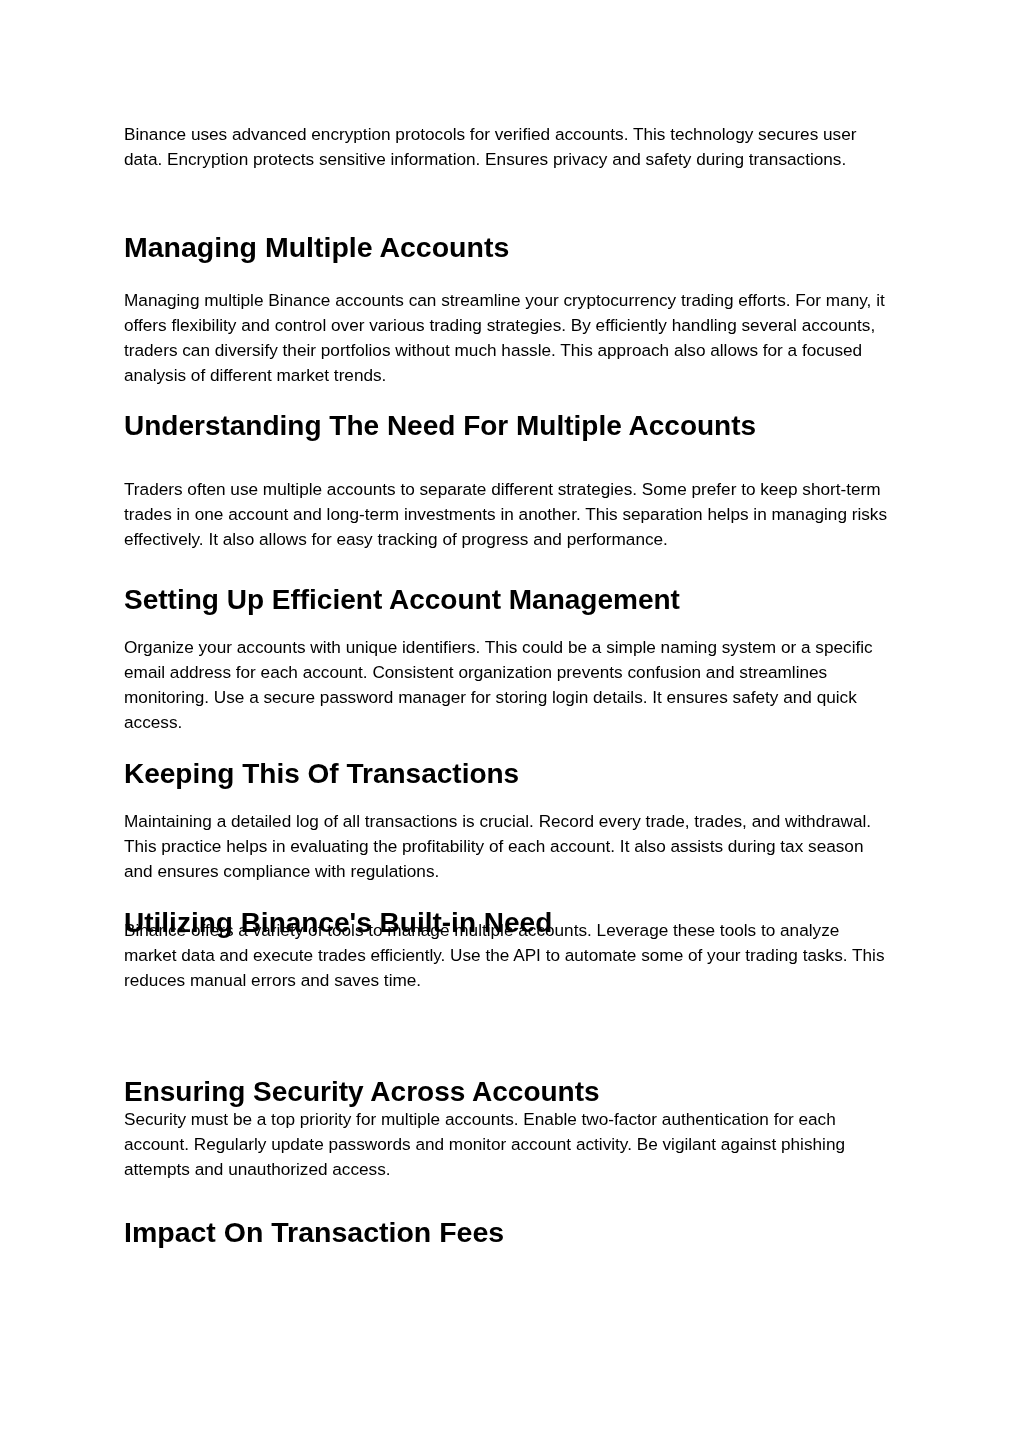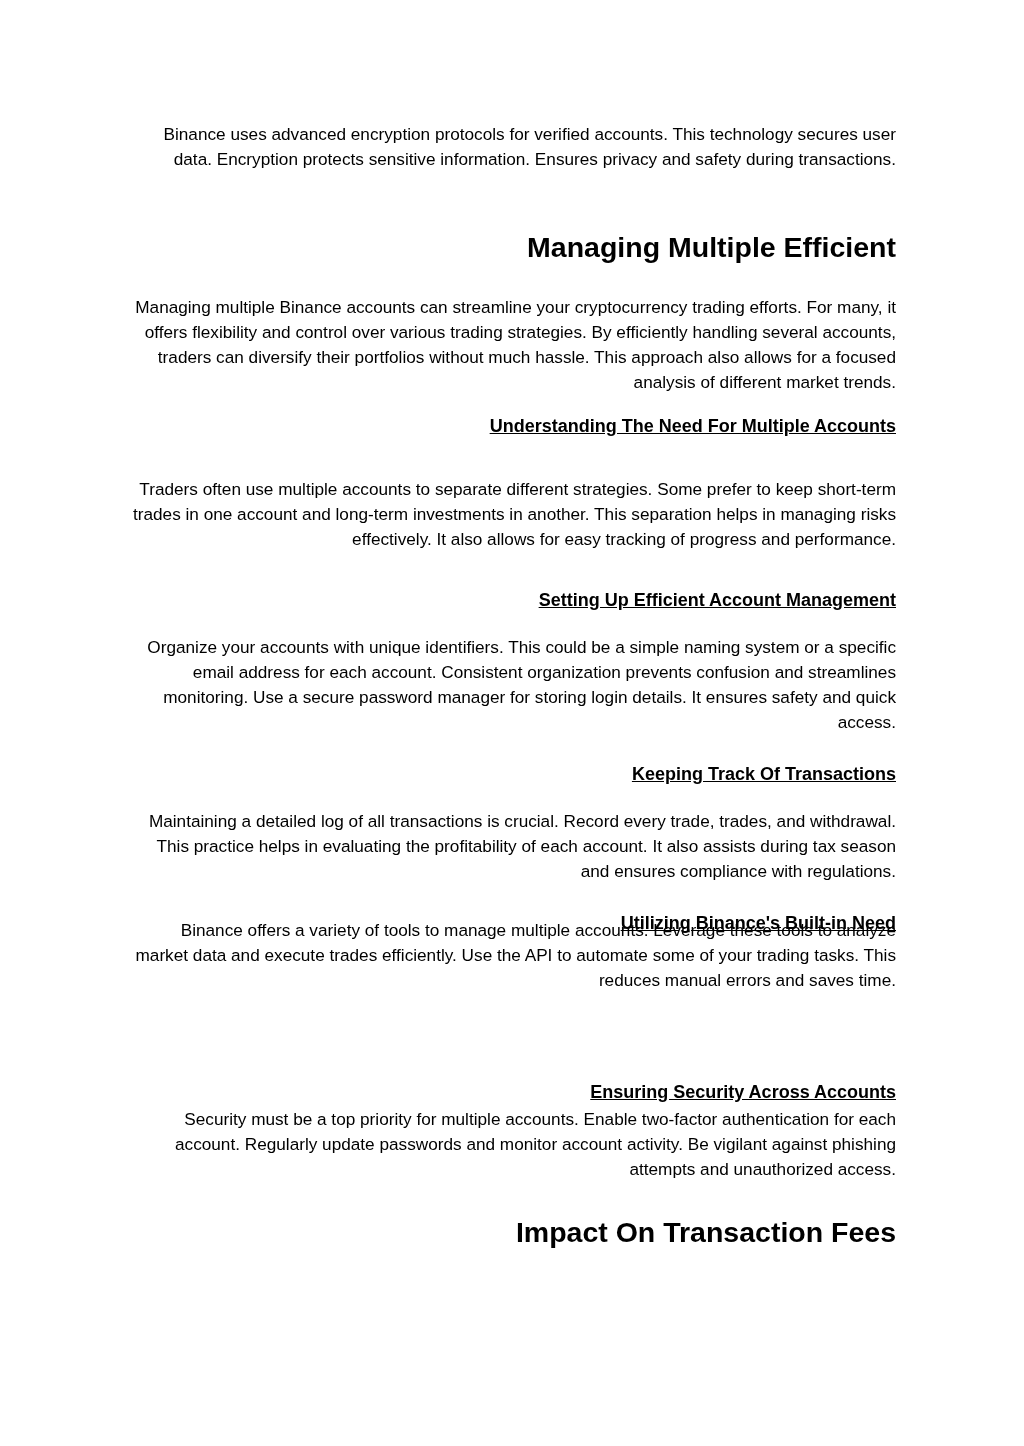--- a/index.html
+++ b/index.html
@@ -10,58 +10,57 @@
     position: relative;
     color: #000000;
     font-family: "Liberation Sans", sans-serif;
   }
   .page {
     position: absolute;
     left: 124px;
     top: 0;
     width: 772px;
   }
-  .block { position: absolute; left: 0; width: 772px; margin: 0; text-align: right; }
+  .block { position: absolute; left: 0; width: 772px; margin: 0; }
   p.body-text {
     font-size: 17.2px;
     line-height: 25px;
     margin: 0;
     color: #000;
   }
   h1.h-title {
     font-size: 28.5px;
     font-weight: bold;
     line-height: 34px;
     margin: 0;
   }
   h2.h-sub {
-    font-size: 18px;
+    font-size: 28px;
     font-weight: bold;
     line-height: 26px;
     margin: 0;
-    text-decoration: underline;
   }
 </style>
 </head>
 <body>
 
 <div class="page">
 
   <p class="block body-text" style="top:122px;">Binance uses advanced encryption protocols for verified accounts. This technology secures user data. Encryption protects sensitive information. Ensures privacy and safety during transactions.</p>
 
-  <h1 class="block h-title" style="top:230px;">Managing Multiple Efficient</h1>
-  <p class="block body-text" style="top:295px;">Managing multiple Binance accounts can streamline your cryptocurrency trading efforts. For many, it offers flexibility and control over various trading strategies. By efficiently handling several accounts, traders can diversify their portfolios without much hassle. This approach also allows for a focused analysis of different market trends.</p>
+  <h1 class="block h-title" style="top:230px;">Managing Multiple Accounts</h1>
+  <p class="block body-text" style="top:288px;">Managing multiple Binance accounts can streamline your cryptocurrency trading efforts. For many, it offers flexibility and control over various trading strategies. By efficiently handling several accounts, traders can diversify their portfolios without much hassle. This approach also allows for a focused analysis of different market trends.</p>
 
   <h2 class="block h-sub" style="top:413px;">Understanding The Need For Multiple Accounts</h2>
   <p class="block body-text" style="top:477px;">Traders often use multiple accounts to separate different strategies. Some prefer to keep short-term trades in one account and long-term investments in another. This separation helps in managing risks effectively. It also allows for easy tracking of progress and performance.</p>
 
   <h2 class="block h-sub" style="top:587px;">Setting Up Efficient Account Management</h2>
   <p class="block body-text" style="top:635px;">Organize your accounts with unique identifiers. This could be a simple naming system or a specific email address for each account. Consistent organization prevents confusion and streamlines monitoring. Use a secure password manager for storing login details. It ensures safety and quick access.</p>
 
-  <h2 class="block h-sub" style="top:761px;">Keeping Track Of Transactions</h2>
+  <h2 class="block h-sub" style="top:761px;">Keeping This Of Transactions</h2>
   <p class="block body-text" style="top:809px;">Maintaining a detailed log of all transactions is crucial. Record every trade, trades, and withdrawal. This practice helps in evaluating the profitability of each account. It also assists during tax season and ensures compliance with regulations.</p>
 
   <h2 class="block h-sub" style="top:910px;">Utilizing Binance's Built-in Need</h2>
   <p class="block body-text" style="top:918px;">Binance offers a variety of tools to manage multiple accounts. Leverage these tools to analyze market data and execute trades efficiently. Use the API to automate some of your trading tasks. This reduces manual errors and saves time.</p>
 
   <h2 class="block h-sub" style="top:1079px;">Ensuring Security Across Accounts</h2>
   <p class="block body-text" style="top:1107px;">Security must be a top priority for multiple accounts. Enable two-factor authentication for each account. Regularly update passwords and monitor account activity. Be vigilant against phishing attempts and unauthorized access.</p>
 
   <h1 class="block h-title" style="top:1215px;">Impact On Transaction Fees</h1>
 

